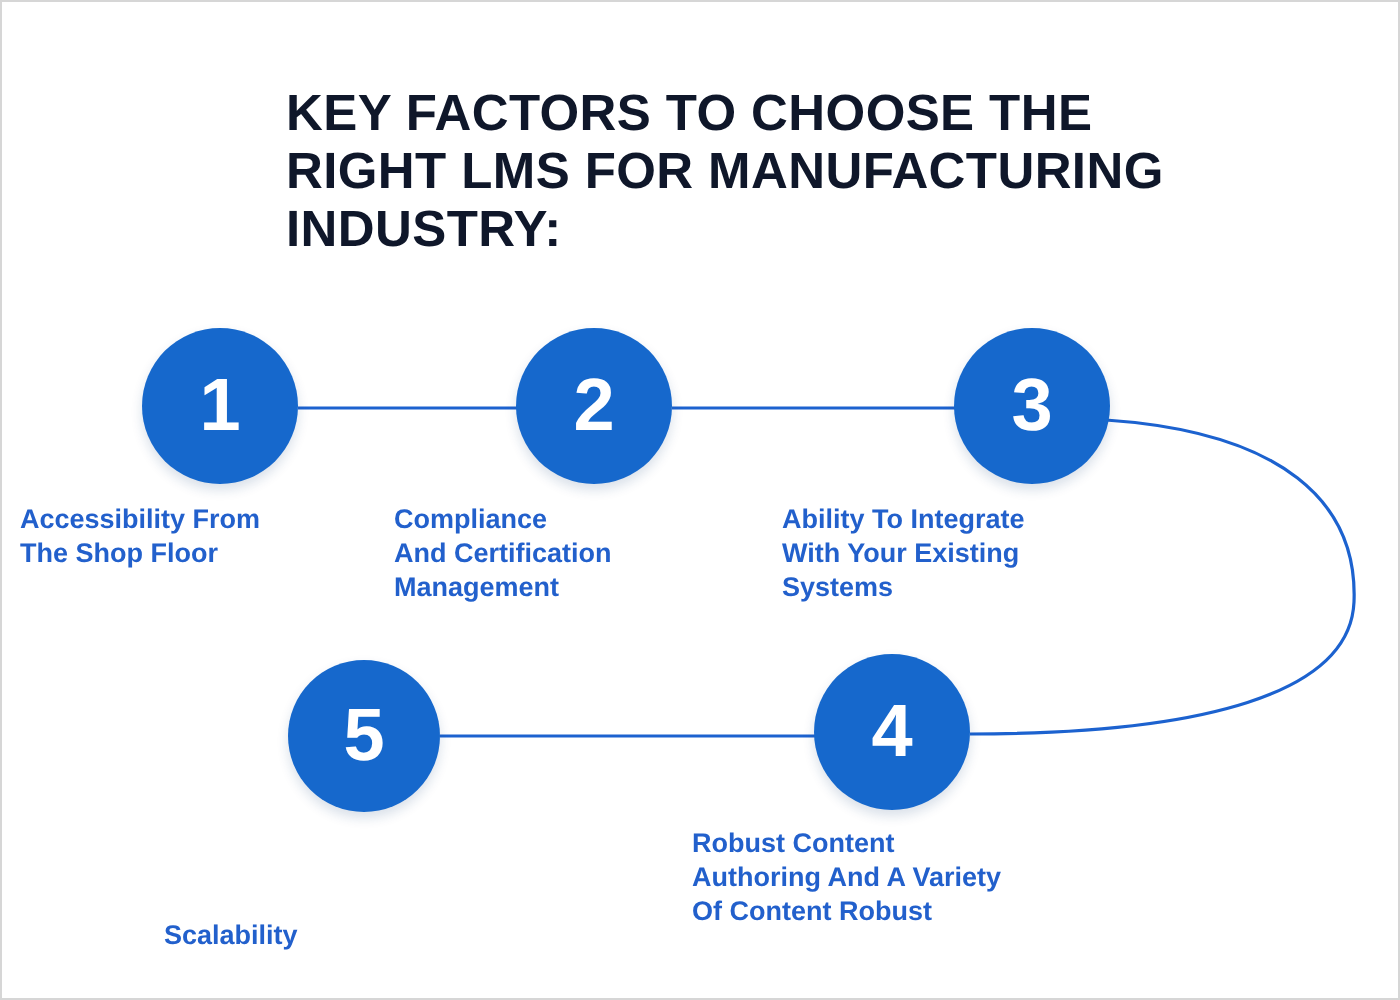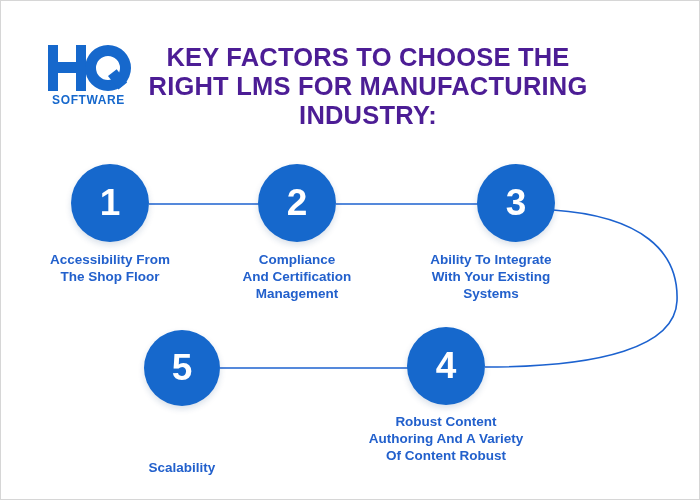--- a/index.html
+++ b/index.html
@@ -55,25 +55,24 @@
     font-family: "Liberation Sans", sans-serif;
   }
   #title {
     position: absolute;
     left: 142px;
     top: 42px;
     width: 450px;
     font-size: 25.5px;
     line-height: 29px;
     font-weight: bold;
-    color: #4c1d95;
+    color: #0f172a;
     letter-spacing: 0.2px;
     font-family: "Liberation Sans", sans-serif;
     text-transform: uppercase;
-    text-align: center;
   }
 
   
   #connectors {
     position: absolute;
     left: 0;
     top: 0;
     width: 700px;
     height: 500px;
     pointer-events: none;
@@ -91,21 +90,21 @@
     color: #ffffff;
     display: flex;
     align-items: center;
     justify-content: center;
     font-weight: bold;
     font-family: "Liberation Sans", sans-serif;
     z-index: 3;
   }
   .step-label {
     position: absolute;
-    text-align: center;
+    text-align: left;
     color: #2260cc;
     font-weight: bold;
     font-size: 13.5px;
     line-height: 17px;
     font-family: "Liberation Sans", sans-serif;
     z-index: 3;
     white-space: pre-line;
   }
 
   
@@ -124,34 +123,20 @@
   #step-5 .bubble { left: 143px; top: 329px; width: 76px; height: 76px; font-size: 37px; }
   #step-5 .step-label { left: 81px; top: 414px; width: 200px; margin-top: 44px; }
 </style>
 </head>
 <body>
 
 <div id="canvas">
 
   <div id="header">
 
-    <div id="logo">
-      <div id="logo-mark">
-        <svg width="85" height="50" viewBox="0 0 85 50" xmlns="http://www.w3.org/2000/svg" aria-hidden="true">
-
-          <rect x="2" y="2" width="10" height="46" fill="#1668cc"></rect>
-          <rect x="2" y="19" width="38" height="11" fill="#1668cc"></rect>
-          <rect x="30" y="2" width="10" height="46" fill="#1668cc"></rect>
-
-          <path d="M62 2 a23 23 0 1 1 0 46 a23 23 0 1 1 0 -46 z M62 13 a12 12 0 1 0 0 24 a12 12 0 1 0 0 -24 z" fill="#1668cc"></path>
-          <rect x="62" y="33" width="11" height="17" transform="rotate(-38 62 33)" fill="#1668cc"></rect>
-        </svg>
-      </div>
-      <div id="logo-word">SOFTWARE</div>
-    </div>
 
     <div id="title">KEY FACTORS TO CHOOSE THE RIGHT LMS FOR MANUFACTURING INDUSTRY:</div>
   </div>
 
   <svg id="connectors" viewBox="0 0 700 500" xmlns="http://www.w3.org/2000/svg" aria-hidden="true">
 
     <line x1="148" y1="203" x2="258" y2="203" stroke="#1c62cf" stroke-width="1.6"></line>
 
     <line x1="335" y1="203" x2="477" y2="203" stroke="#1c62cf" stroke-width="1.6"></line>
 

